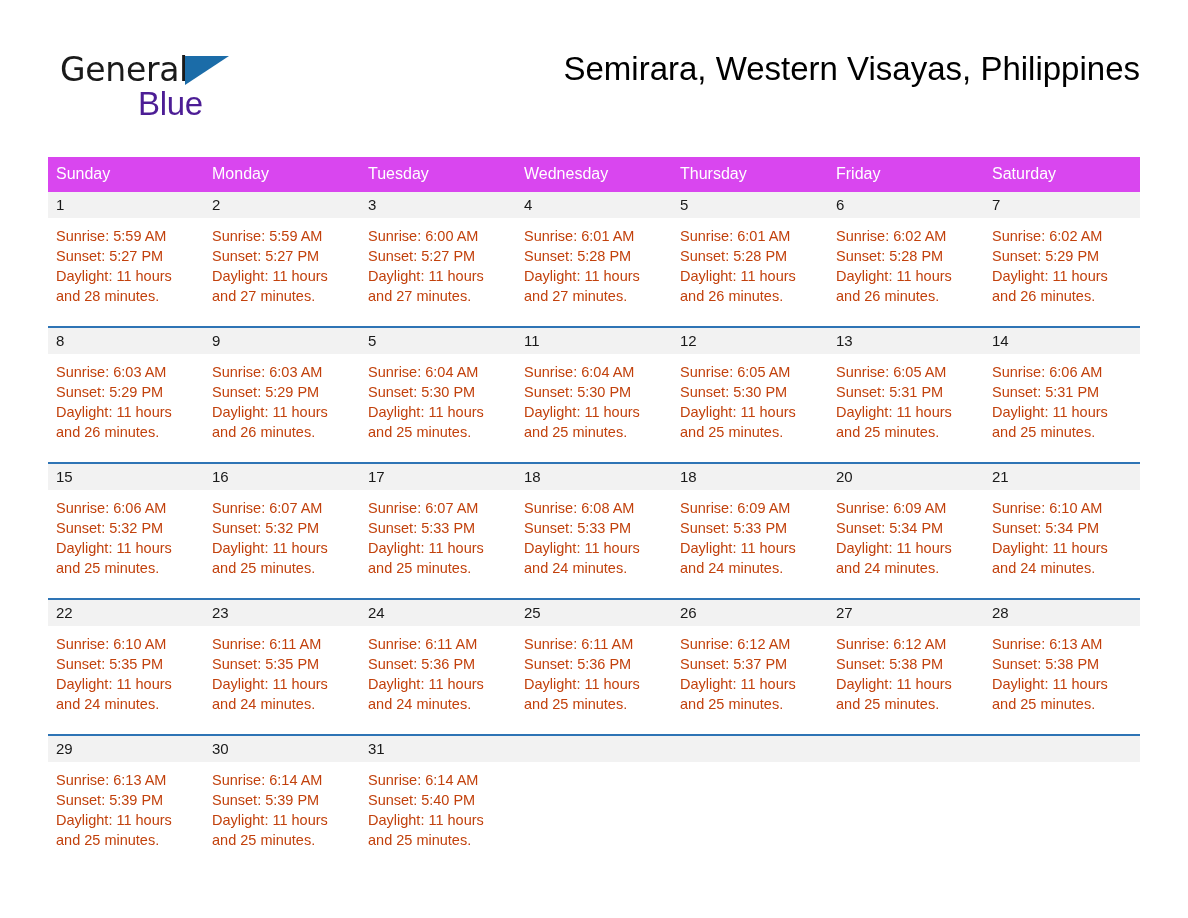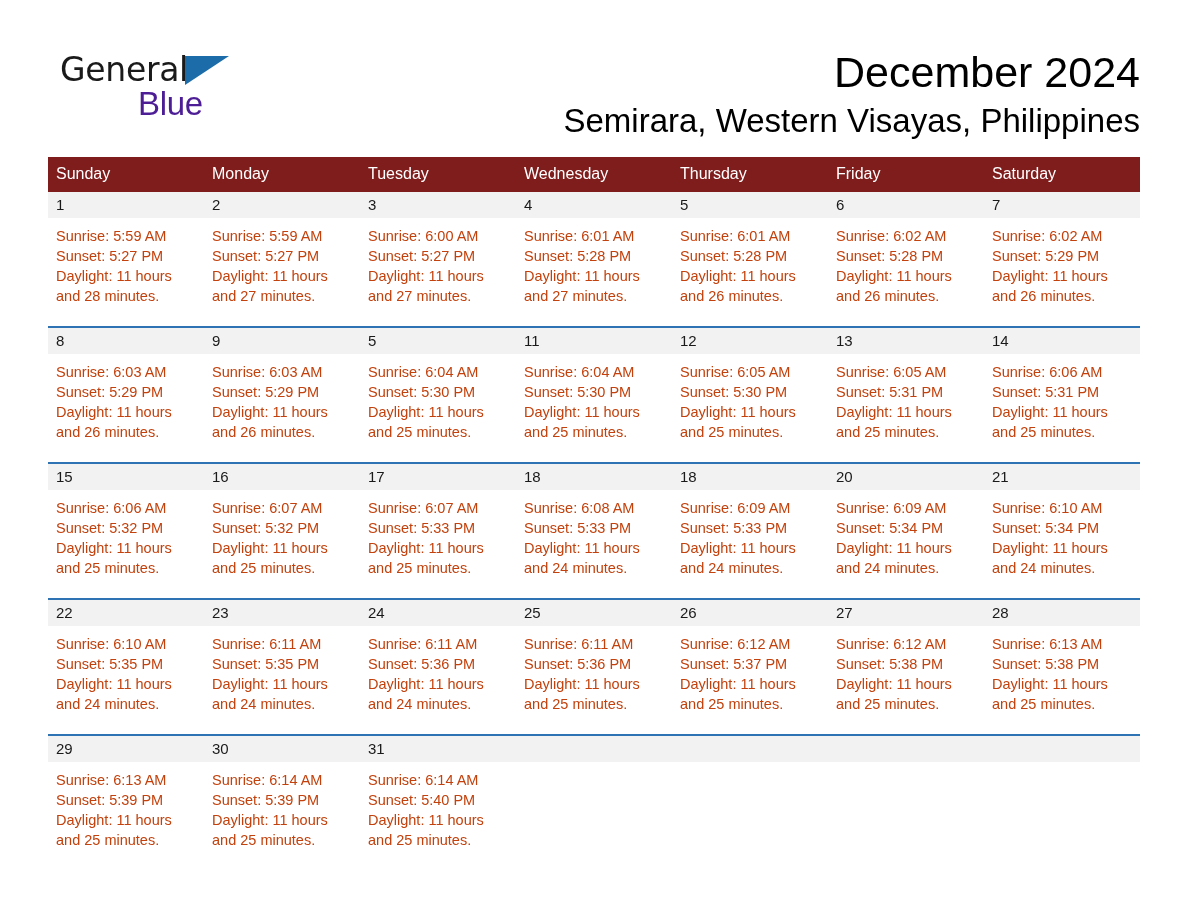--- a/index.html
+++ b/index.html
@@ -94,21 +94,21 @@
   
   .calendar {
     position: absolute;
     left: 48px;
     top: 157px;
     width: 1092px;
     border-collapse: collapse;
     table-layout: fixed;
   }
   .calendar th {
-    background: #7f1d1d;
+    background: #d946ef;
     color: #ffffff;
     font-size: 16px;
     font-weight: 400;
     text-align: left;
     padding: 8px 0 9px 8px;
     height: 18px;
     border: none;
   }
   .calendar col { width: 156px; }
 
@@ -155,21 +155,20 @@
 
     <div class="logo">
       <div class="logo-row1">
         <span class="logo-general">General</span>
         <span class="logo-triangle"></span>
       </div>
       <div class="logo-blue">Blue</div>
     </div>
 
     <div class="title-block">
-      <div class="cal-title">December 2024</div>
       <div class="cal-subtitle">Semirara, Western Visayas, Philippines</div>
     </div>
 
   </div>
 
   <table class="calendar">
     <colgroup>
       <col>
         <col>
         <col>

